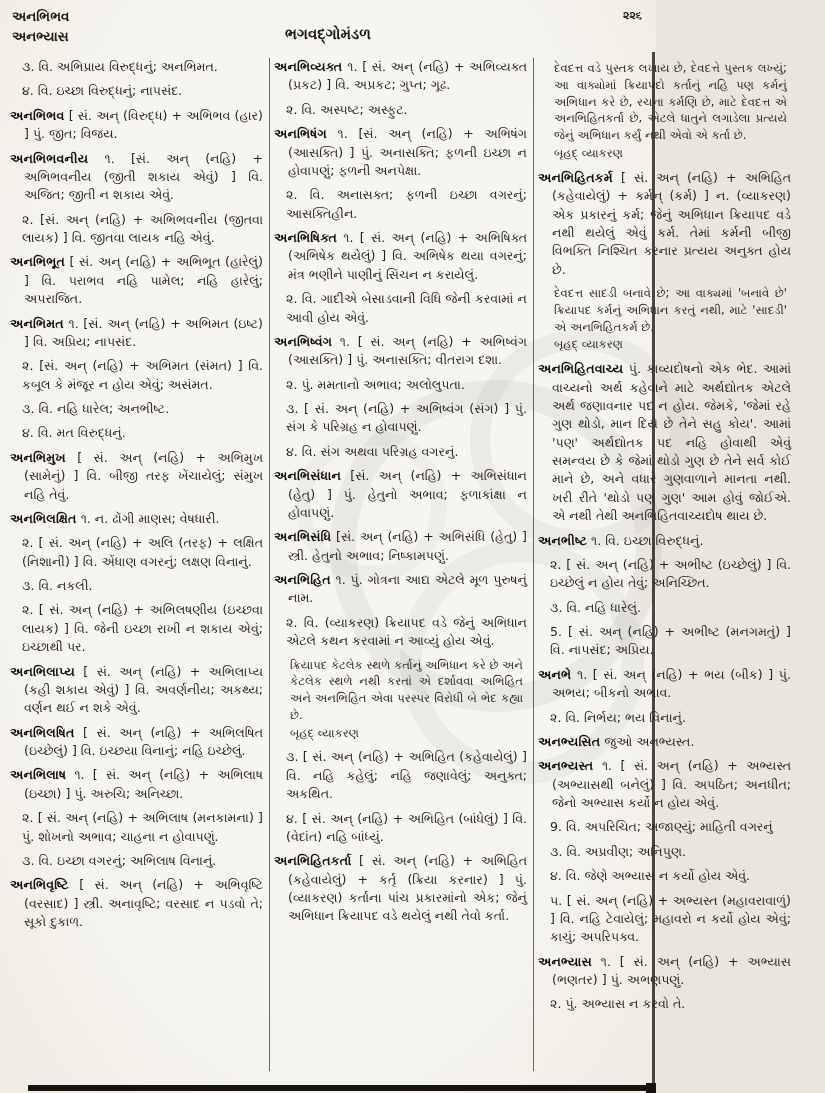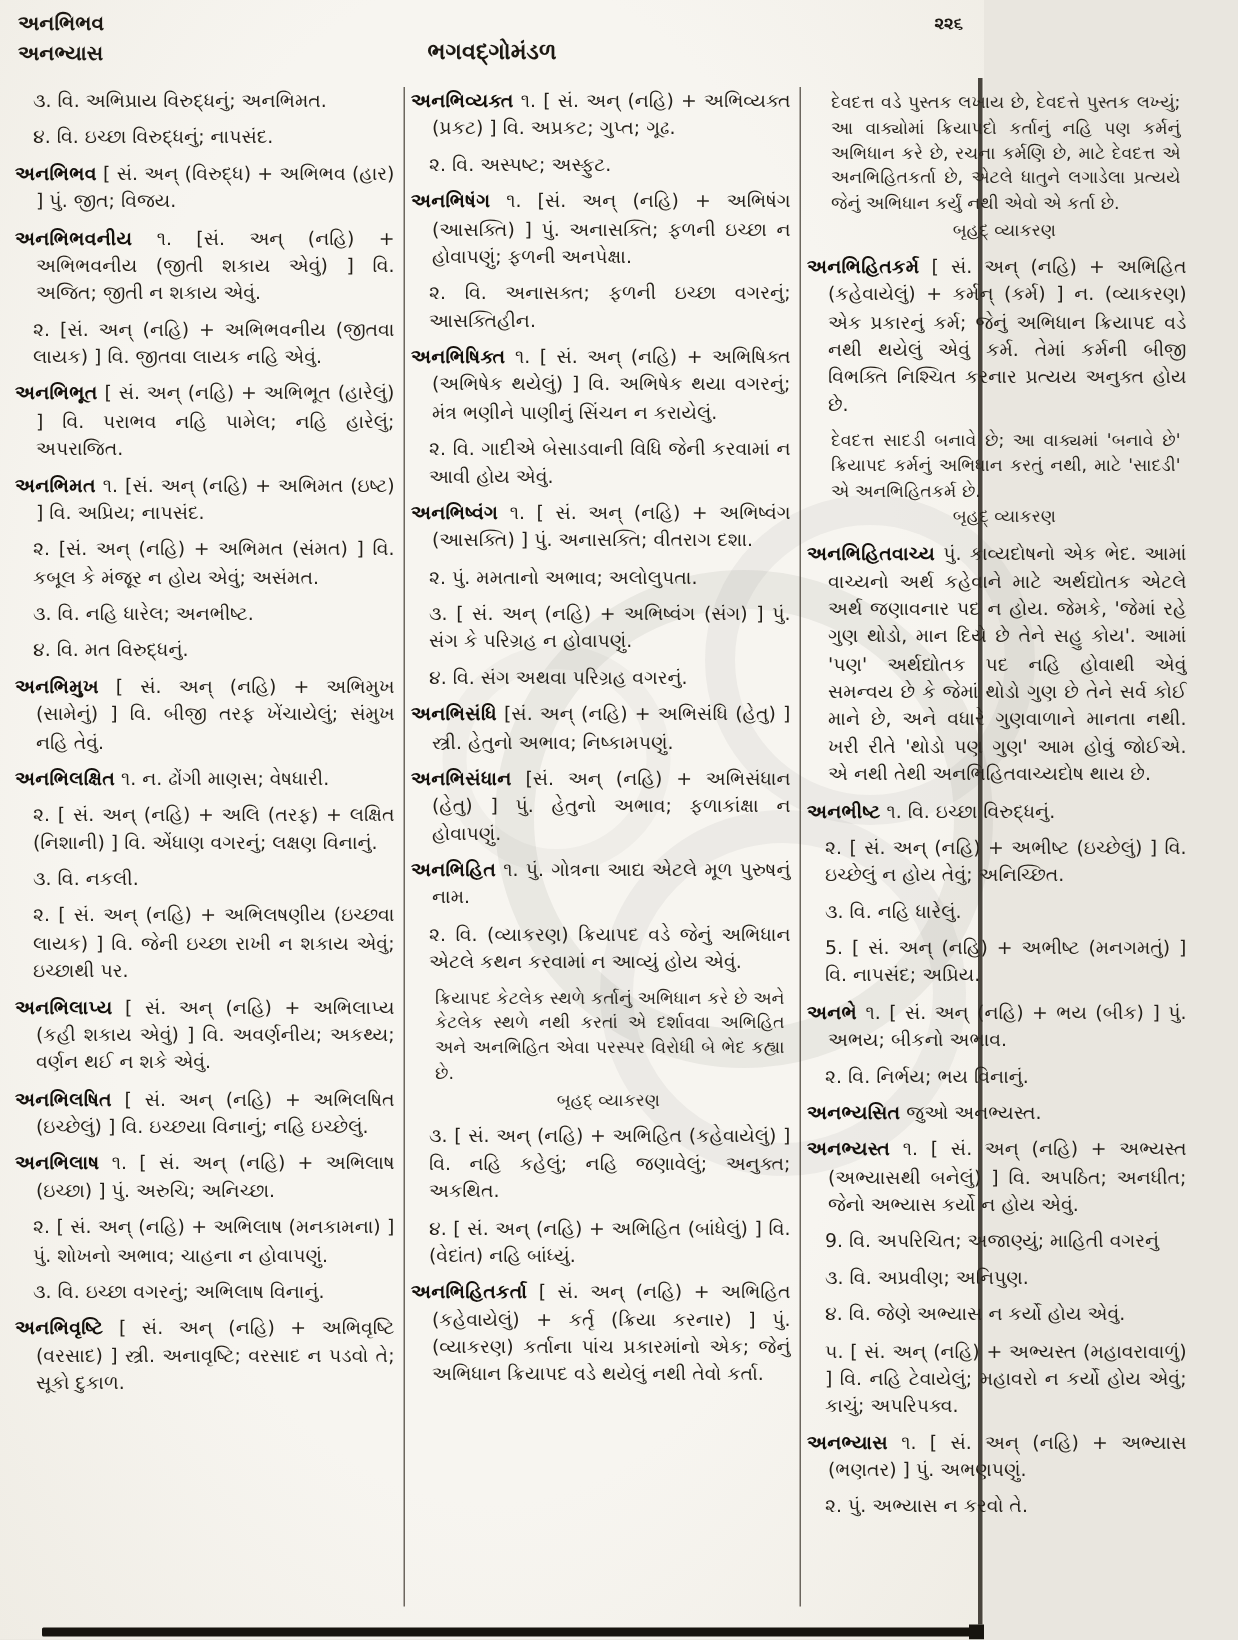--- a/index.html
+++ b/index.html
@@ -32,21 +32,21 @@
     padding:0 4px 0 2px;box-sizing:border-box;
   }
   .vrule{flex:0 0 1px;width:1px;background:#3d372e;opacity:.75;margin:0 2px;height:99%;}
   p.entry{margin:0 0 6px 0;padding-left:14px;text-indent:-14px;}
   p.entry .hw{font-weight:700;color:#14100c;letter-spacing:.2px;}
   p.sense{margin:0 0 6px 0;padding-left:12px;}
   .quote{
     display:block;margin:2px 4px 7px 16px;font-size:11.6px;line-height:1.45;
     color:#2b261f;
   }
-  .quote .attr{display:block;text-align:center;padding-right:2px;margin-top:1px;}
+  .quote .attr{display:block;text-align:left;padding-right:2px;margin-top:1px;}
   
   .wm{position:absolute;border-radius:50%;pointer-events:none;}
   .wm.r1{left:330px;top:380px;width:280px;height:280px;border:26px solid rgba(120,118,112,0.10);}
   .wm.r2{left:470px;top:330px;width:180px;height:180px;border:20px solid rgba(120,118,112,0.08);}
   .wm.r3{left:400px;top:540px;width:200px;height:200px;border:22px solid rgba(120,118,112,0.08);}
   .wm.r4{left:295px;top:430px;width:120px;height:120px;border:16px solid rgba(120,118,112,0.06);}
   
   .scan-bottom{position:absolute;left:28px;right:0;bottom:2px;height:6px;background:#17140f;border-radius:1px;}
   .scan-right{position:absolute;right:1px;top:52px;bottom:10px;width:3px;background:#2c2720;opacity:.85;}
   .scan-corner{position:absolute;right:0;bottom:0;width:10px;height:10px;background:#17140f;}
@@ -99,22 +99,22 @@
         <p class="entry"><b class="hw">અનભિવ્યક્ત</b> ૧. [ સં. અન્ (નહિ) + અભિવ્યક્ત (પ્રકટ) ] વિ. અપ્રકટ; ગુપ્ત; ગૂઢ.</p>
         <p class="sense">૨. વિ. અસ્પષ્ટ; અસ્ફુટ.</p>
         <p class="entry"><b class="hw">અનભિષંગ</b> ૧. [સં. અન્ (નહિ) + અભિષંગ (આસક્તિ) ] પું. અનાસક્તિ; ફળની ઇચ્છા ન હોવાપણું; ફળની અનપેક્ષા.</p>
         <p class="sense">૨. વિ. અનાસક્ત; ફળની ઇચ્છા વગરનું; આસક્તિહીન.</p>
         <p class="entry"><b class="hw">અનભિષિક્ત</b> ૧. [ સં. અન્ (નહિ) + અભિષિક્ત (અભિષેક થયેલું) ] વિ. અભિષેક થયા વગરનું; મંત્ર ભણીને પાણીનું સિંચન ન કરાયેલું.</p>
         <p class="sense">૨. વિ. ગાદીએ બેસાડવાની વિધિ જેની કરવામાં ન આવી હોય એવું.</p>
         <p class="entry"><b class="hw">અનભિષ્વંગ</b> ૧. [ સં. અન્ (નહિ) + અભિષ્વંગ (આસક્તિ) ] પું. અનાસક્તિ; વીતરાગ દશા.</p>
         <p class="sense">૨. પું. મમતાનો અભાવ; અલોલુપતા.</p>
         <p class="sense">૩. [ સં. અન્ (નહિ) + અભિષ્વંગ (સંગ) ] પું. સંગ કે પરિગ્રહ ન હોવાપણું.</p>
         <p class="sense">૪. વિ. સંગ અથવા પરિગ્રહ વગરનું.</p>
+        <p class="entry"><b class="hw">અનભિસંધાન</b> [સં. અન્ (નહિ) + અભિસંધાન (હેતુ) ] પું. હેતુનો અભાવ; ફળાકાંક્ષા ન હોવાપણું.</p>
         <p class="entry"><b class="hw">અનભિસંધિ</b> [સં. અન્ (નહિ) + અભિસંધિ (હેતુ) ] સ્ત્રી. હેતુનો અભાવ; નિષ્કામપણું.</p>
-        <p class="entry"><b class="hw">અનભિસંધાન</b> [સં. અન્ (નહિ) + અભિસંધાન (હેતુ) ] પું. હેતુનો અભાવ; ફળાકાંક્ષા ન હોવાપણું.</p>
         <p class="entry"><b class="hw">અનભિહિત</b> ૧. પું. ગોત્રના આદ્ય એટલે મૂળ પુરુષનું નામ.</p>
         <p class="sense">૨. વિ. (વ્યાકરણ) ક્રિયાપદ વડે જેનું અભિધાન એટલે કથન કરવામાં ન આવ્યું હોય એવું.</p>
         <div class="quote"><span>ક્રિયાપદ કેટલેક સ્થળે કર્તાનું અભિધાન કરે છે અને કેટલેક સ્થળે નથી કરતાં એ દર્શાવવા અભિહિત અને અનભિહિત એવા પરસ્પર વિરોધી બે ભેદ કહ્યા છે.</span><span class="attr">બૃહદ્ વ્યાકરણ</span></div>
         <p class="sense">૩. [ સં. અન્ (નહિ) + અભિહિત (કહેવાયેલું) ] વિ. નહિ કહેલું; નહિ જણાવેલું; અનુક્ત; અકથિત.</p>
         <p class="sense">૪. [ સં. અન્ (નહિ) + અભિહિત (બાંધેલું) ] વિ. (વેદાંત) નહિ બાંધ્યું.</p>
         <p class="entry"><b class="hw">અનભિહિતકર્તા</b> [ સં. અન્ (નહિ) + અભિહિત (કહેવાયેલું) + કર્તૃ (ક્રિયા કરનાર) ] પું. (વ્યાકરણ) કર્તાના પાંચ પ્રકારમાંનો એક; જેનું અભિધાન ક્રિયાપદ વડે થયેલું નથી તેવો કર્તા.</p>
       </section>
     <div class="vrule"></div>
     <section class="col" id="col2">
         <div class="quote"><span>દેવદત્ત વડે પુસ્તક લખાય છે, દેવદત્તે પુસ્તક લખ્યું; આ વાક્યોમાં ક્રિયાપદો કર્તાનું નહિ પણ કર્મનું અભિધાન કરે છે, રચના કર્મણિ છે, માટે દેવદત્ત એ અનભિહિતકર્તા છે, એટલે ધાતુને લગાડેલા પ્રત્યયે જેનું અભિધાન કર્યું નથી એવો એ કર્તા છે.</span><span class="attr">બૃહદ્ વ્યાકરણ</span></div>

